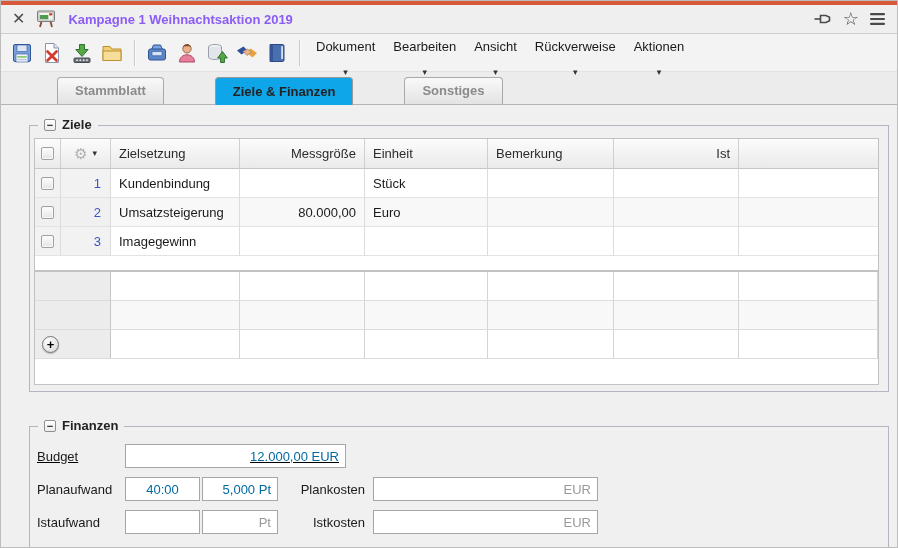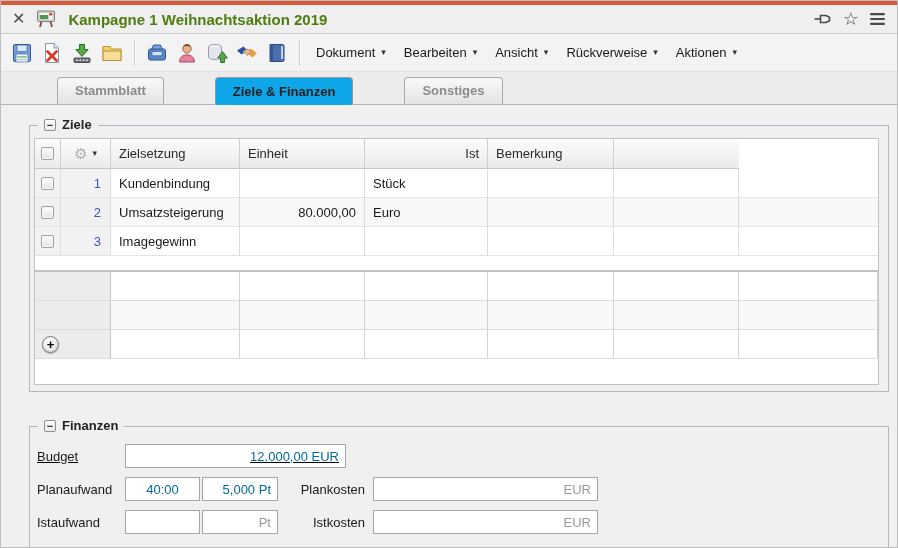--- a/index.html
+++ b/index.html
@@ -7,31 +7,31 @@
   body { font-family:"Liberation Sans", sans-serif; }
 
   .window { position:relative; width:898px; height:548px; background:#f0f0f0;
             border:1px solid #bdbdbd; overflow:hidden; }
   .accent { height:4px; background:#d7593a; }
 
   
   .titlebar { height:29px; background:#efefef; border-bottom:1px solid #cdcdcd;
               display:flex; align-items:center; padding:0 11px; gap:10px; }
   .closex { font-size:16px; color:#4a4a4a; line-height:1; }
-  .title { font-weight:bold; font-size:15px; color:#4d7c0f; margin-left:1px; }
+  .title { font-weight:bold; font-size:13px; color:#8b5cf6; margin-left:1px; }
   .tb-right { margin-left:auto; display:flex; align-items:center; gap:10px; }
   .star { font-size:18px; color:#4a4a4a; line-height:1; }
 
   
   .toolbar { height:38px; background:#f3f3f3; border-bottom:1px solid #e2e2e2;
              display:flex; align-items:center; padding:0 6px; }
   .tbtn { width:30px; height:28px; display:flex; align-items:center; justify-content:center; }
   .tsep { width:1px; height:26px; background:#c9c9c9; margin:0 7px; box-shadow:1px 0 0 #fbfbfb; }
   .menu { display:flex; align-items:center; padding:0 9px; height:28px; font-size:13px;
-          color:#1a1a1a; gap:6px; }
+          color:#1a1a1a; gap:14px;flex-direction:column; }
   .caret { font-size:9px; color:#333; line-height:1; }
 
   
   .tabbar { height:33px; background:#ececec; border-bottom:1px solid #b5b5b5;
             display:flex; align-items:flex-end; padding:0 0 0 8px; }
   .tab { height:27px; line-height:25px; padding:0 17px; margin-right:3px; font-size:13px;
          font-weight:bold; color:#8b8b8b; background:linear-gradient(#f9f9f9,#e3e3e3);
          border:1px solid #a9a9a9; border-bottom:none; border-radius:4px 4px 0 0;margin-left:48px; }
   .tab.active { background:#0ea5e9; color:#222; margin-bottom:-1px; height:28px;
                 line-height:27px; border-color:#999; position:relative; }
@@ -264,23 +264,24 @@
           <div class="hc center">
             <span class="checkbox"></span>
           </div>
           <div class="hc center">
             <span class="gearwrap">
               <span class="gear">⚙</span>
               <span class="caret">▾</span>
             </span>
           </div>
           <div class="hc">Zielsetzung</div>
+          <div class="hc right">Messgröße</div>
           <div class="hc">Einheit</div>
+          <div class="hc">Bemerkung</div>
           <div class="hc right">Ist</div>
-          <div class="hc">Bemerkung</div>
           <div class="hc"></div>
         </div>
 
         <div class="trow">
           <div class="tc ctl">
             <span class="checkbox"></span>
           </div>
           <div class="tc num">1</div>
           <div class="tc">Kundenbindung</div>
           <div class="tc right"></div>

